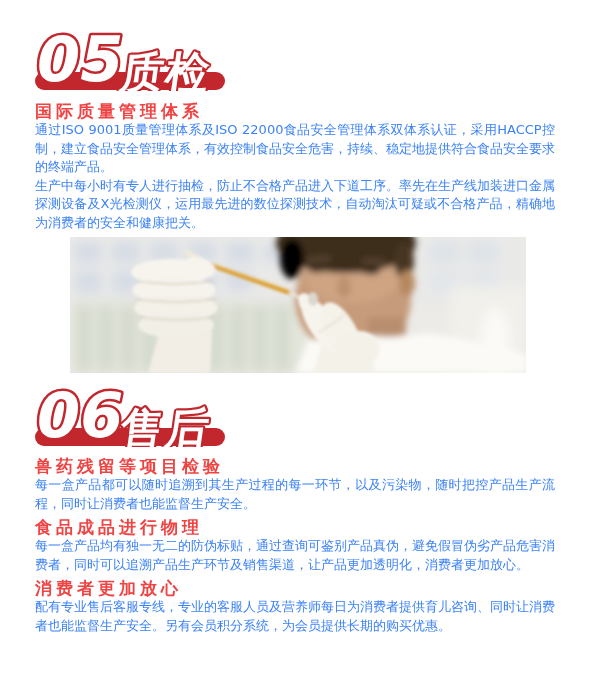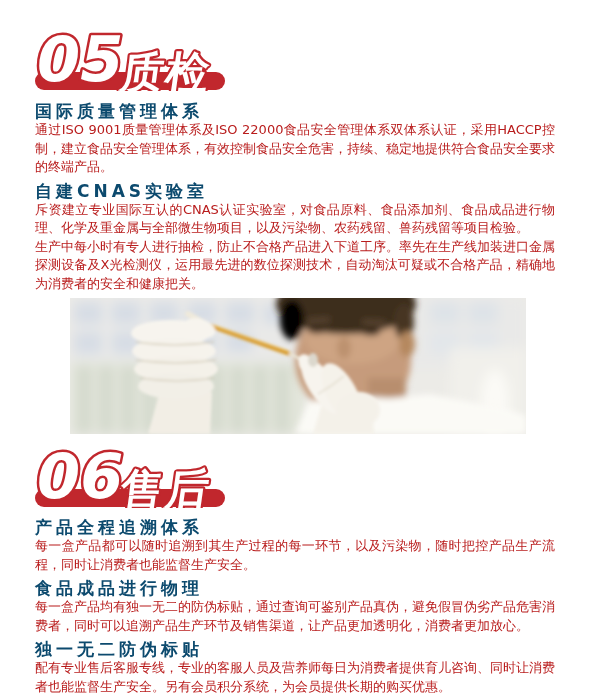--- a/index.html
+++ b/index.html
@@ -24,28 +24,28 @@
   .banner-cjk{
     font-family:"DejaVu Sans","Liberation Sans",sans-serif;
     font-weight:700;font-size:43px;letter-spacing:2px;
     fill:#ffffff;stroke:#c1272d;stroke-width:4.5;
     paint-order:stroke;stroke-linejoin:round;
   }
   .sec{margin-left:35px;}
   .sec h3{
     margin:5px 0 0;
     font-size:17px;line-height:19px;letter-spacing:4px;
-    font-weight:700;color:#0c4a6e;
+    font-weight:700;color:#ef4444;
   }
   .sec.first h3{margin-top:11px;}
   .sec.after-banner h3{margin-top:10px;}
   .sec p{
     margin:0;width:520px;
     font-size:13px;line-height:18.5px;
-    color:#b91c1c;
+    color:#3b82f6;
     text-align:justify;
   }
   .photo{
     width:456px;height:136px;
     margin:5px 0 0 70px;
   }
   .photo svg{display:block;width:456px;height:136px;}
 </style>
 </head>
 <body>
@@ -56,24 +56,20 @@
     <rect x="0" y="43" width="190" height="18" rx="9" fill="#c1272d"></rect>
     <text class="banner-num" x="2" y="52">05</text>
     <text class="banner-cjk" x="92" y="58" transform="skewX(-8)">质检</text>
   </svg>
 
   <div class="sec first">
     <h3>国际质量管理体系</h3>
     <p>通过ISO 9001质量管理体系及ISO 22000食品安全管理体系双体系认证，采用HACCP控制，建立食品安全管理体系，有效控制食品安全危害，持续、稳定地提供符合食品安全要求的终端产品。</p>
   </div>
 
-  <div class="sec">
-    <h3>自建CNAS实验室</h3>
-    <p>斥资建立专业国际互认的CNAS认证实验室，对食品原料、食品添加剂、食品成品进行物理、化学及重金属与全部微生物项目，以及污染物、农药残留、兽药残留等项目检验。</p>
-  </div>
 
   <div class="sec">
     <p>生产中每小时有专人进行抽检，防止不合格产品进入下道工序。率先在生产线加装进口金属探测设备及X光检测仪，运用最先进的数位探测技术，自动淘汰可疑或不合格产品，精确地为消费者的安全和健康把关。</p>
   </div>
 
   <div class="photo">
     <svg viewBox="0 0 456 136" preserveAspectRatio="none">
       <defs>
         <filter id="b6" x="-20%" y="-20%" width="140%" height="140%">
             <feGaussianBlur stdDeviation="6"></feGaussianBlur>
@@ -170,27 +166,27 @@
     </svg>
   </div>
 
   <svg class="banner-svg second" width="260" height="62" viewBox="0 0 260 62">
     <rect x="0" y="43" width="190" height="18" rx="9" fill="#c1272d"></rect>
     <text class="banner-num" x="2" y="52">06</text>
     <text class="banner-cjk" x="92" y="58" transform="skewX(-8)">售后</text>
   </svg>
 
   <div class="sec after-banner">
-    <h3>产品全程追溯体系</h3>
+    <h3>兽药残留等项目检验</h3>
     <p>每一盒产品都可以随时追溯到其生产过程的每一环节，以及污染物，随时把控产品生产流程，同时让消费者也能监督生产安全。</p>
   </div>
 
   <div class="sec">
     <h3>食品成品进行物理</h3>
     <p>每一盒产品均有独一无二的防伪标贴，通过查询可鉴别产品真伪，避免假冒伪劣产品危害消费者，同时可以追溯产品生产环节及销售渠道，让产品更加透明化，消费者更加放心。</p>
   </div>
 
   <div class="sec">
-    <h3>独一无二防伪标贴</h3>
+    <h3>消费者更加放心</h3>
     <p>配有专业售后客服专线，专业的客服人员及营养师每日为消费者提供育儿咨询、同时让消费者也能监督生产安全。另有会员积分系统，为会员提供长期的购买优惠。</p>
   </div>
 
 </div>
 
 </body></html>

